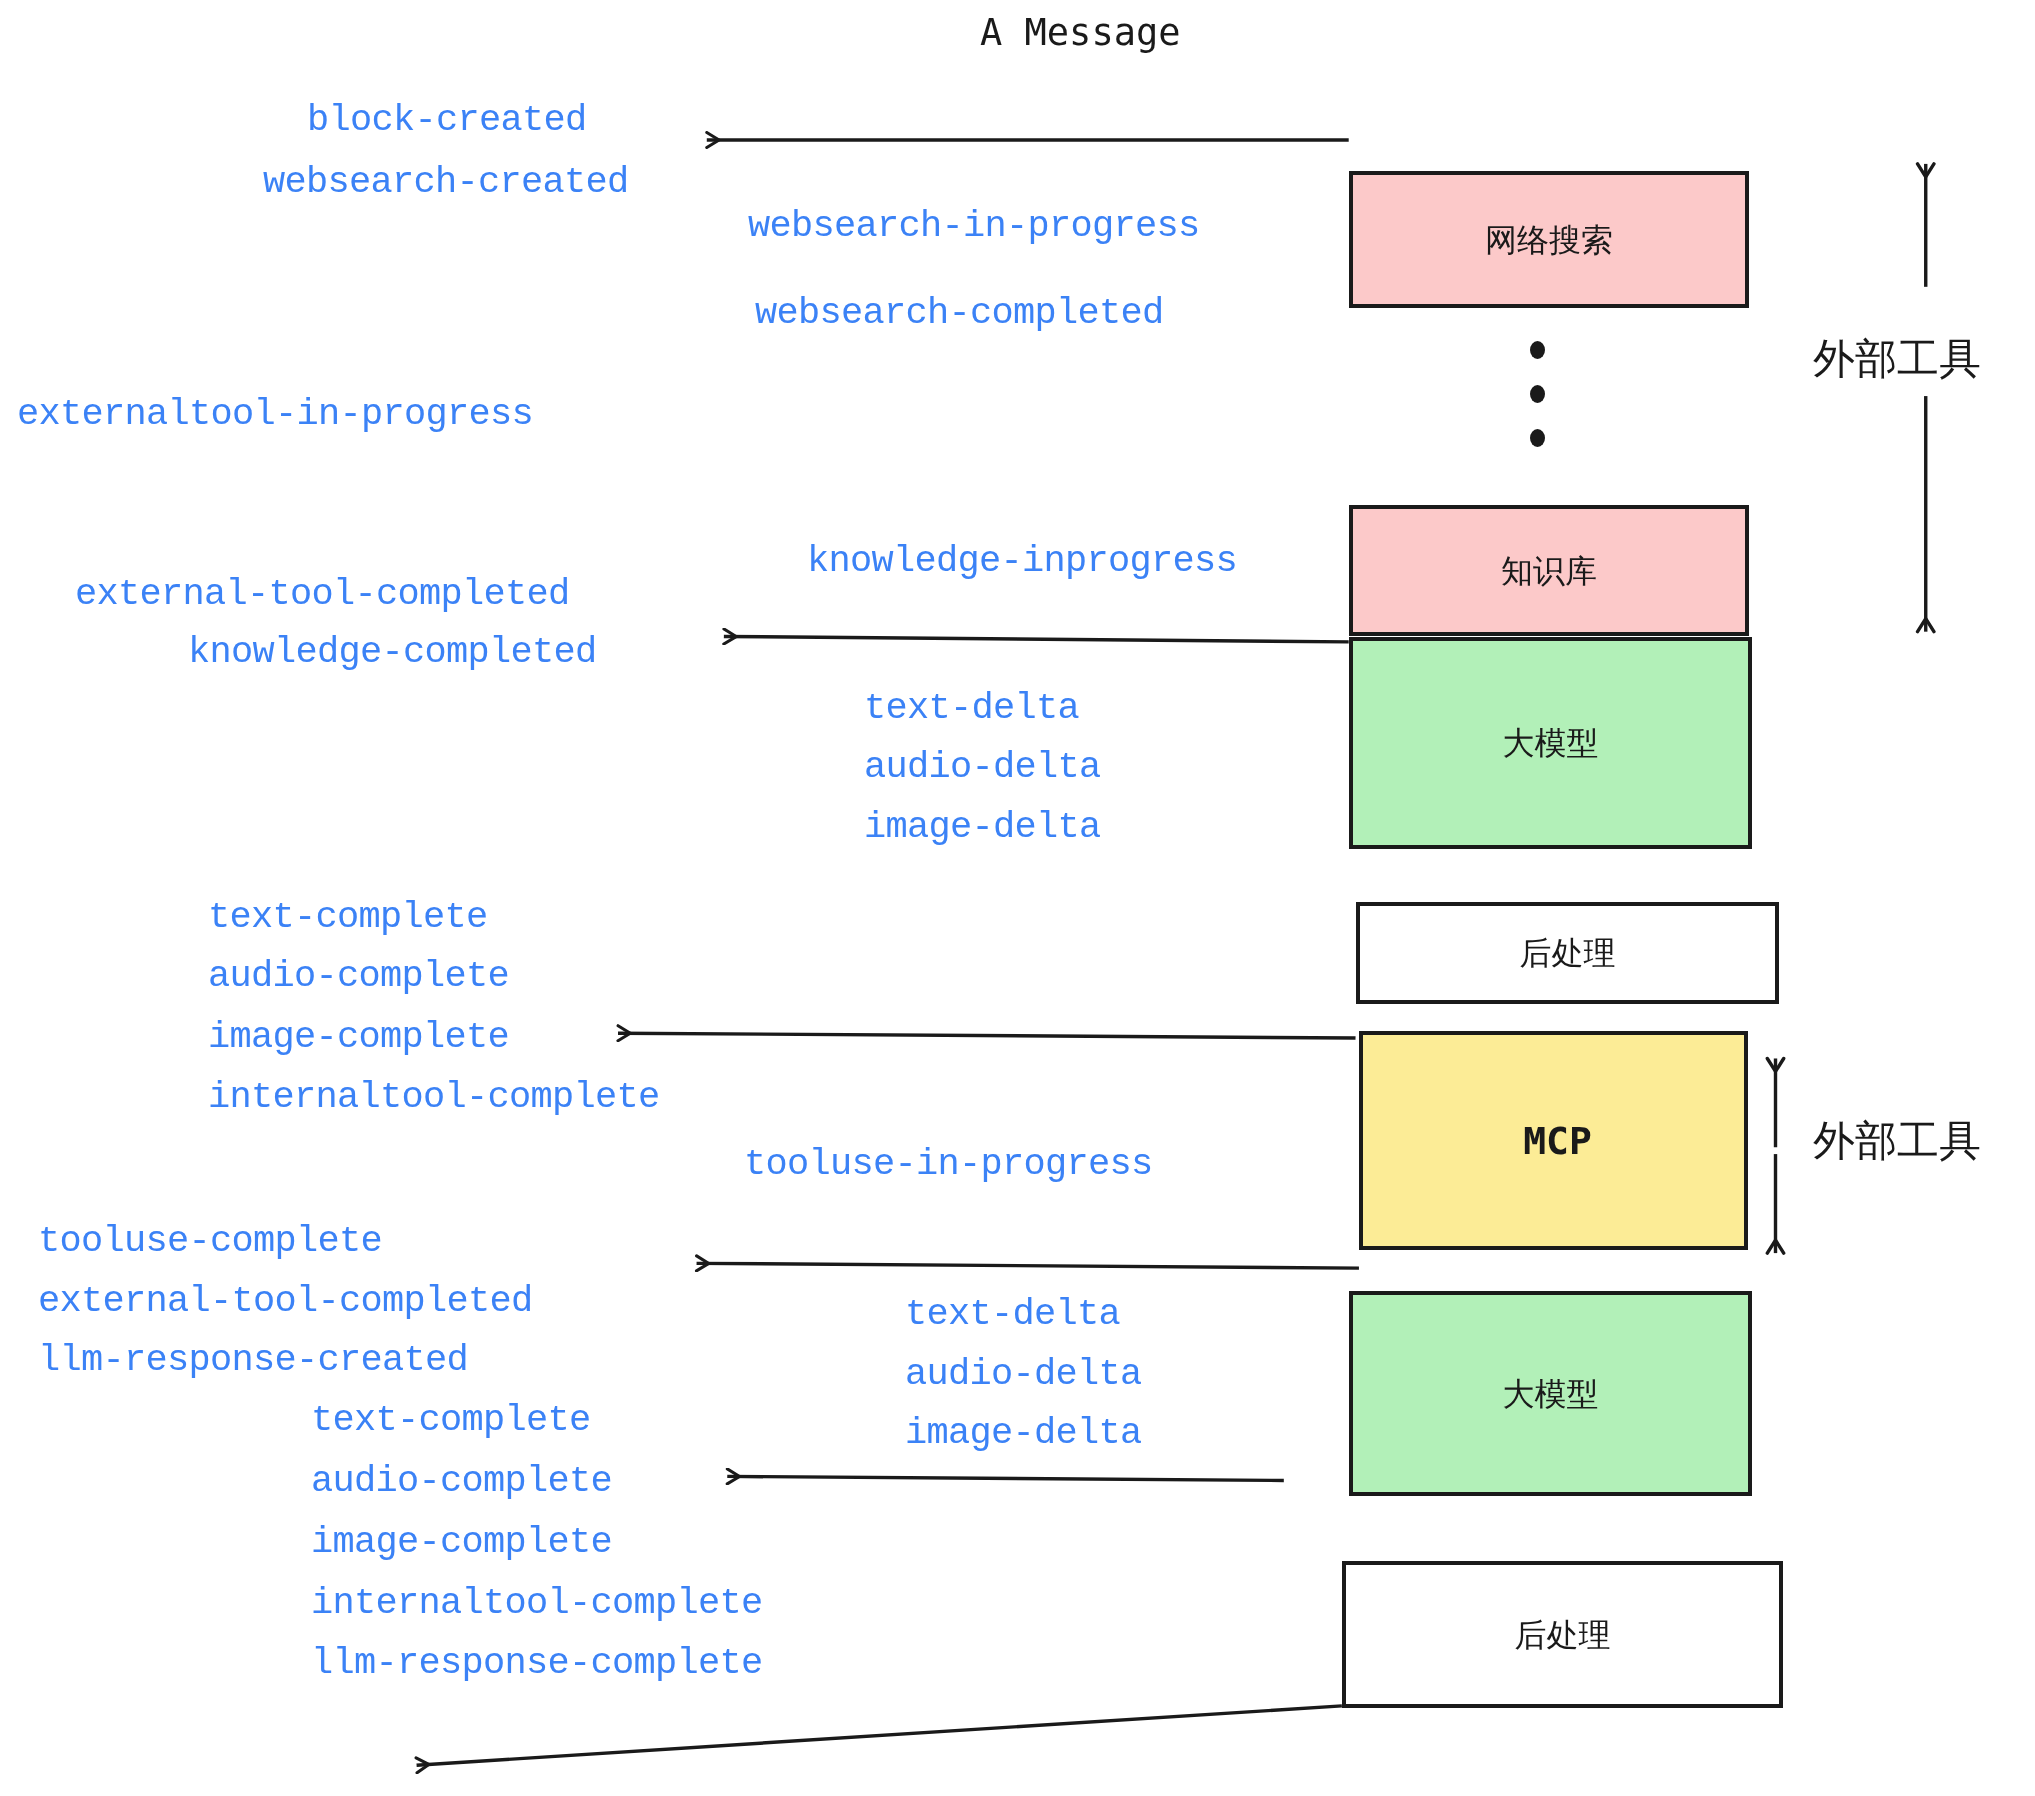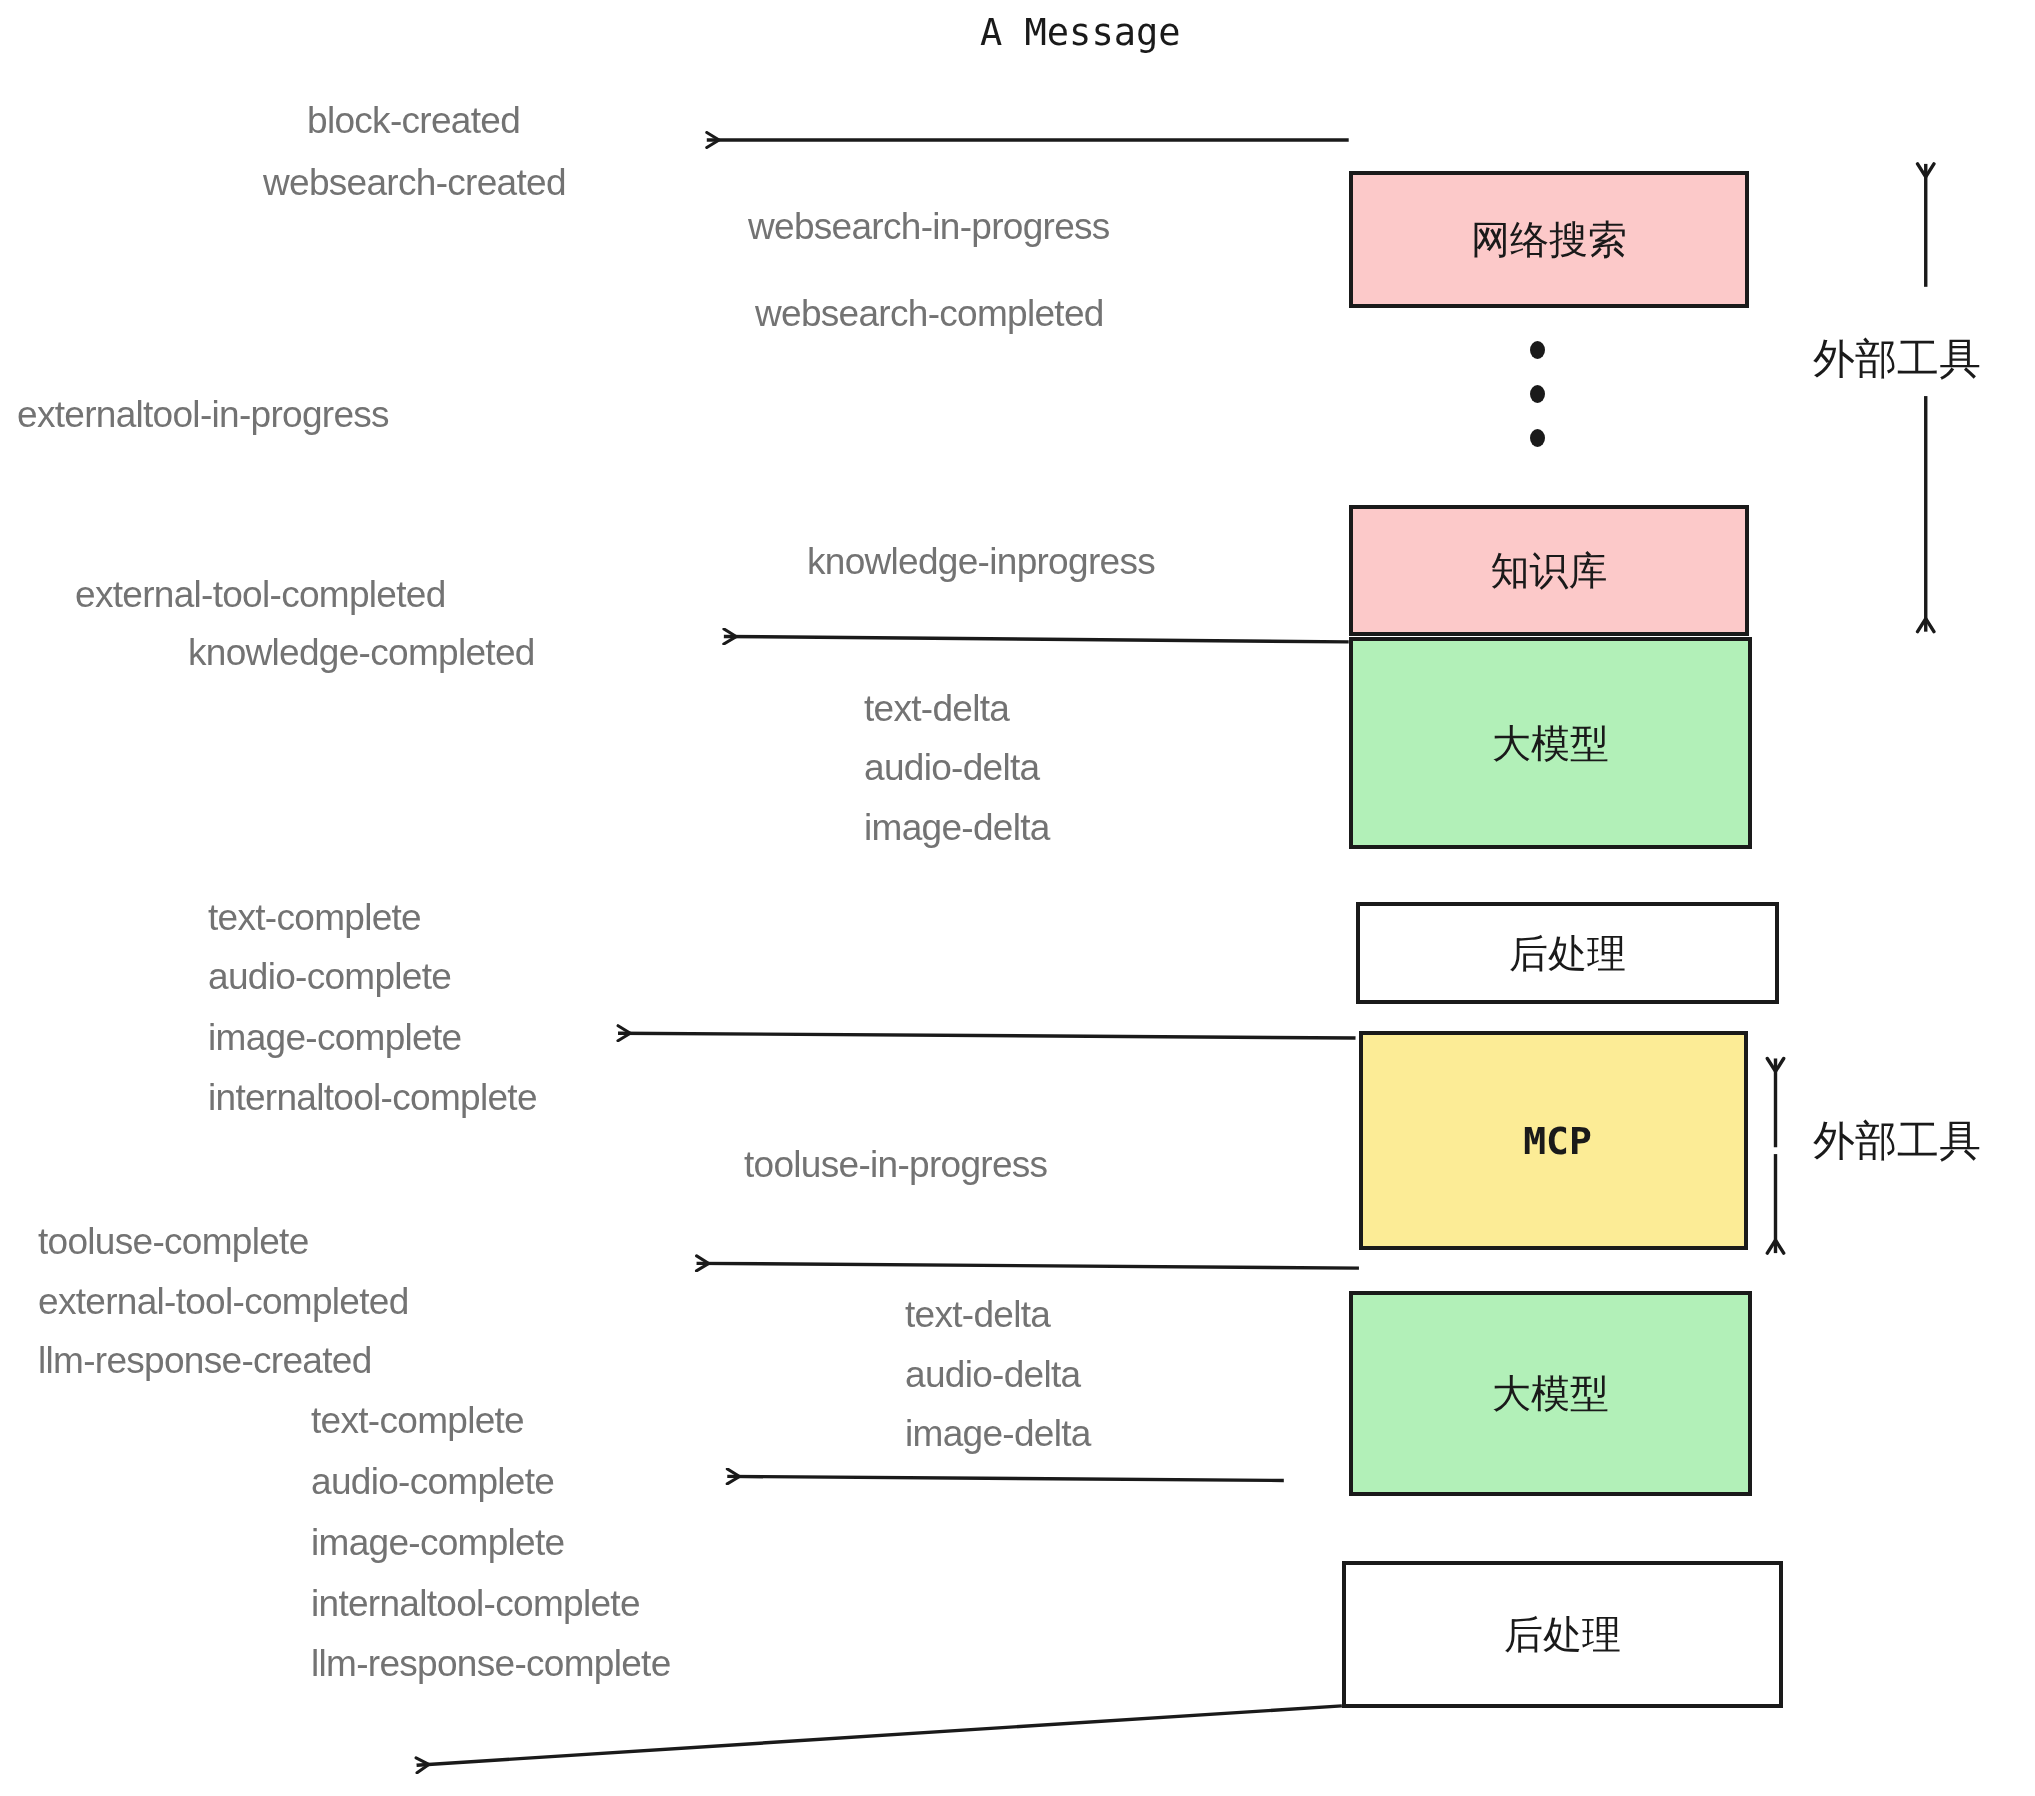--- a/index.html
+++ b/index.html
@@ -17,24 +17,24 @@
   }
   svg.layer {
     position: absolute;
     left: 0;
     top: 0;
     width: 2035px;
     height: 1796px;
   }
   .ev-label {
     position: absolute;
-    font-family: Liberation Sans, sans-serif;
+    font-family: Liberation Mono, monospace;
     font-size: 37px;
     letter-spacing: -0.7px;
-    color: #737373;
+    color: #3b82f6;
     white-space: nowrap;
     line-height: 1;
   }
   .title-label {
     position: absolute;
     font-family: "DejaVu Sans Mono", "Liberation Mono", monospace;
     font-size: 37px;
     color: #1a1a1a;
     white-space: nowrap;
     line-height: 1;
@@ -42,21 +42,21 @@
   .node-box {
     position: absolute;
     border: 4.8px solid #1a1a1a;
     box-sizing: border-box;
     display: flex;
     align-items: center;
     justify-content: center;
   }
   .node-text {
     font-family: Liberation Serif, serif;
-    font-size: 39px;
+    font-size: 32px;
     color: #1a1a1a;
     line-height: 1;
     white-space: nowrap;
   }
   .node-text.mono {
     font-family: "DejaVu Sans Mono", "Liberation Mono", monospace;
     font-size: 38px;
     font-weight: bold;
   }
   .group-label {

